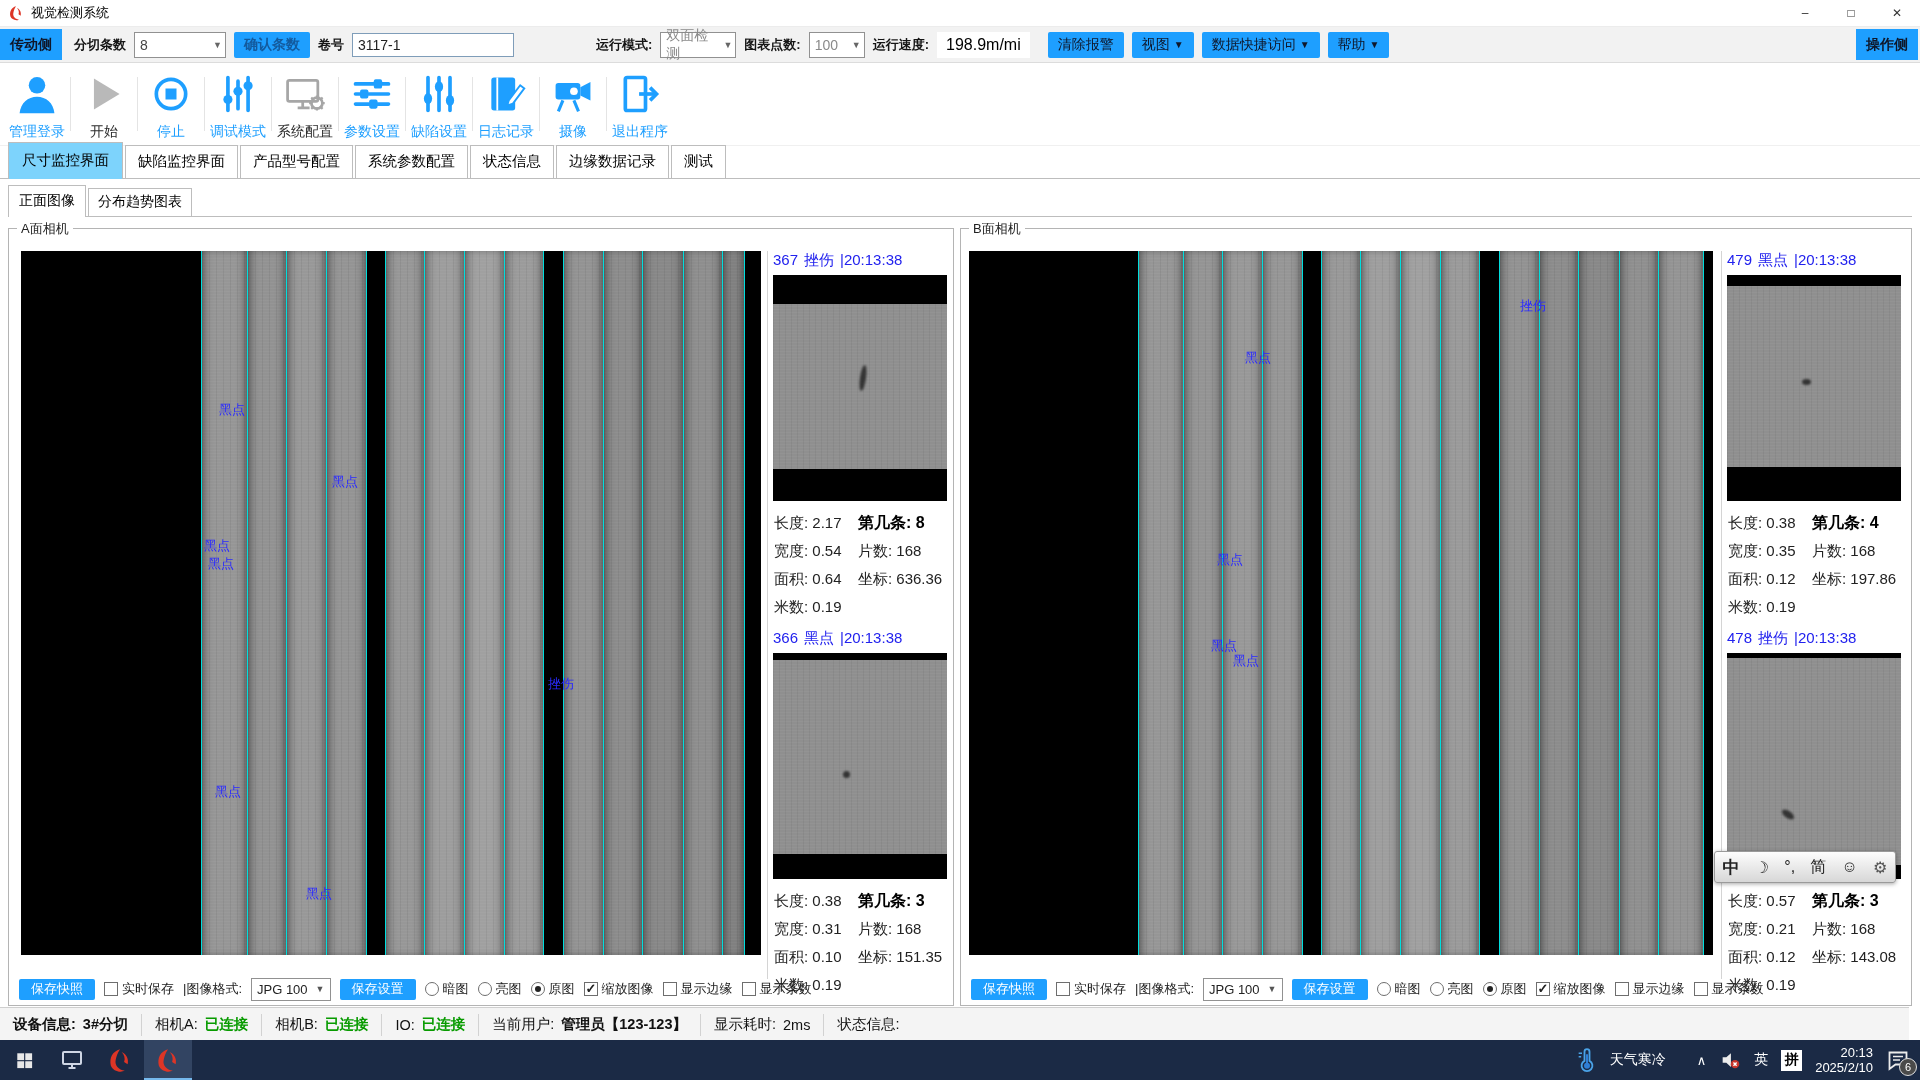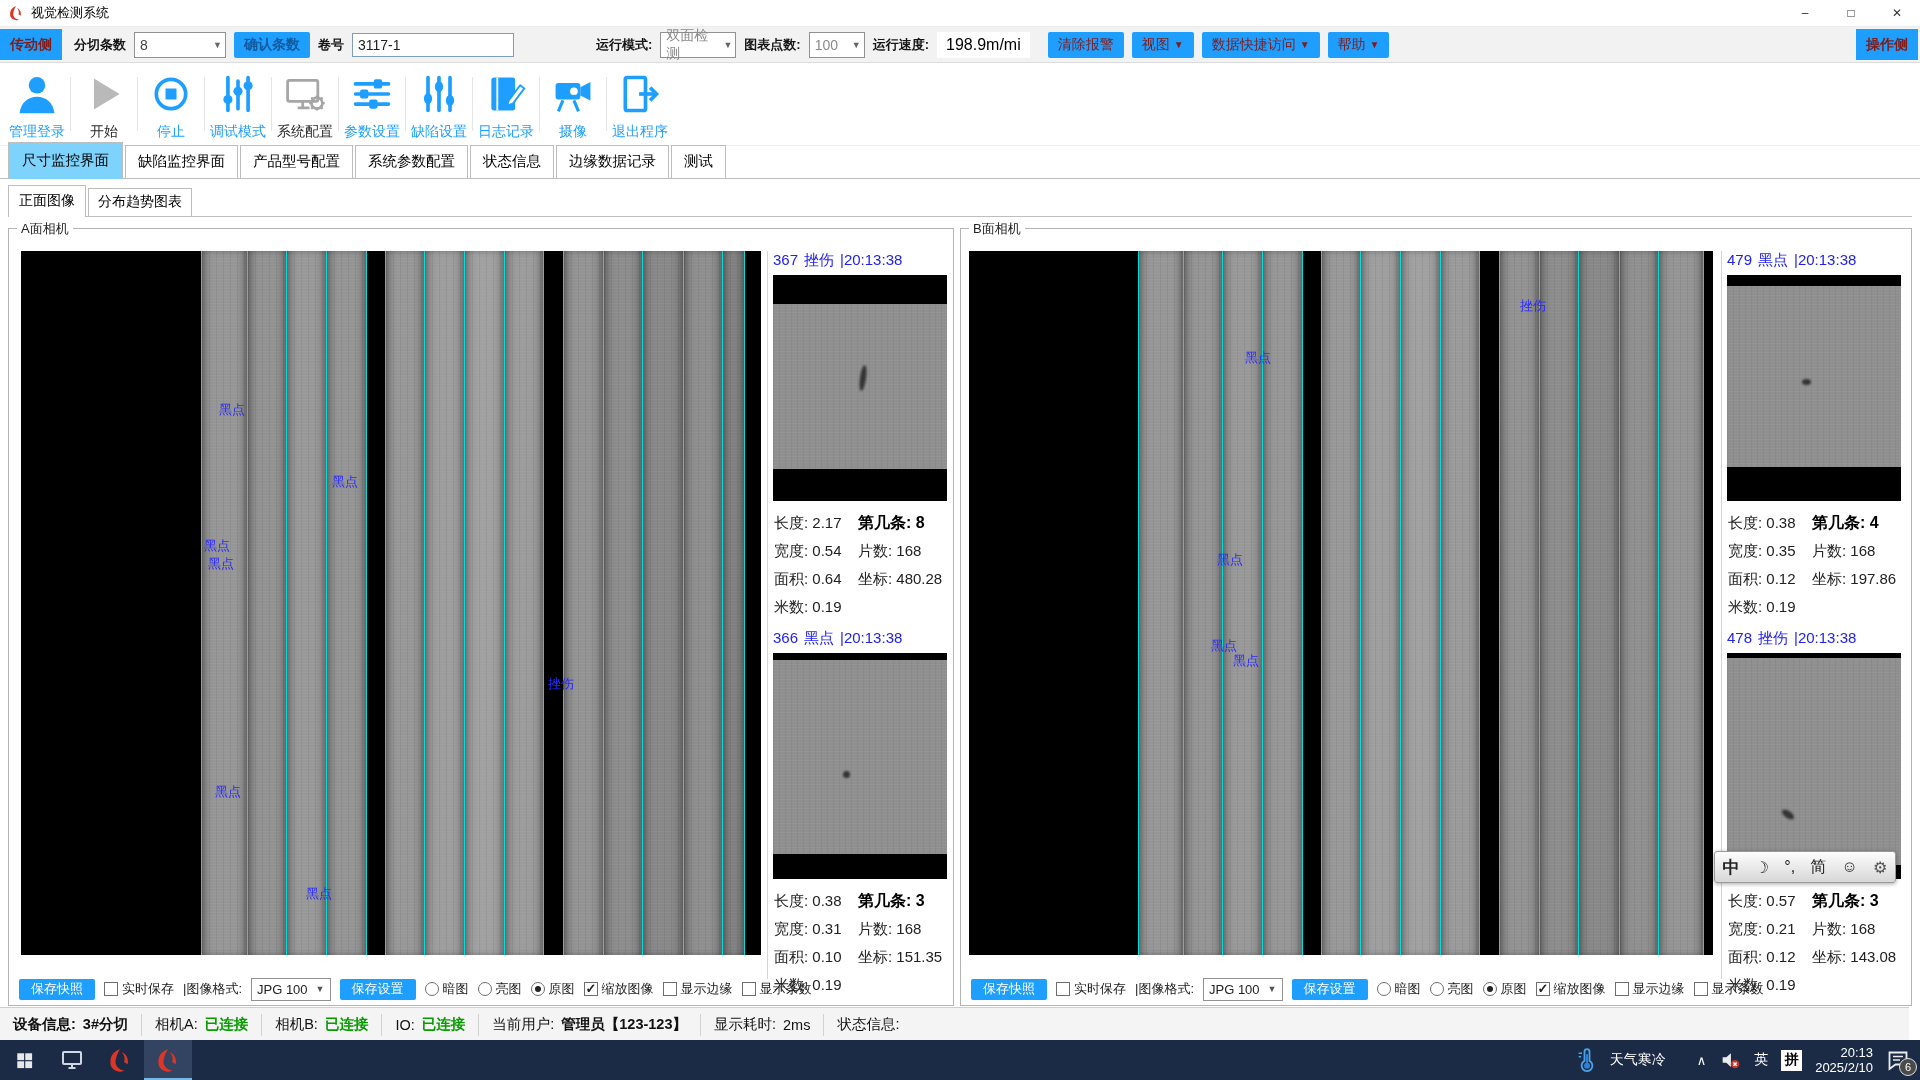--- a/index.html
+++ b/index.html
@@ -7,21 +7,21 @@
        font-family:"Liberation Sans","DejaVu Sans",sans-serif;color:#111;-webkit-font-smoothing:antialiased}
   
   .titlebar{position:absolute;top:0;left:0;right:0;height:26px;background:#fff;border-bottom:1px solid #ececec;
             display:flex;align-items:center;padding-left:8px;gap:7px}
   .apptitle{font-size:13px;color:#000}
   .winbtns{position:absolute;right:0;top:0;height:26px;display:flex}
   .winbtn{width:46px;height:26px;display:flex;align-items:center;justify-content:center;font-size:12px;color:#333}
   
   .toolbar{position:absolute;top:27px;left:0;right:0;height:35px;background:#f2f2f2;border-bottom:1px solid #dcdcdc;
            display:flex;align-items:center;gap:8px;padding-right:2px}
-  .tbtn{background:#1e9fff;color:#7f1d1d;border:none;font-size:14px;height:26px;padding:0 10px;border-radius:2px;
+  .tbtn{background:#1e9fff;color:#0f172a;border:none;font-size:14px;height:26px;padding:0 10px;border-radius:2px;
         font-family:inherit;display:flex;align-items:center;gap:4px;white-space:nowrap}
   .tbtn.side{height:31px;font-weight:bold;border-radius:0;padding:0 10px}
   .tbtn.confirm{color:#135a9e;font-weight:bold}
   .tlabel{font-size:13px;font-weight:bold;color:#151515;white-space:nowrap}
   .combo{background:#fff;border:1px solid #919191;height:24px;display:flex;align-items:center;
          font-size:14px;color:#8a8a8a;padding:0 3px 0 5px}
   .combo .arr{margin-left:auto;color:#666;font-size:9px;padding-left:4px}
   .tinput{height:22px;width:150px;border:1px solid #7f9db9;font-size:14px;padding:0 5px;font-family:inherit;color:#222}
   .speed{background:#fff;height:26px;display:flex;align-items:center;padding:0 9px;font-size:16px;color:#000}
   .mar{font-size:10px}
@@ -319,21 +319,21 @@
           <div class="cdet">
             <div class="cleft">
               <div class="crow">长度: 2.17</div>
               <div class="crow">宽度: 0.54</div>
               <div class="crow">面积: 0.64</div>
               <div class="crow">米数: 0.19</div>
             </div>
             <div class="cright">
               <div class="crow big">第几条: 8</div>
               <div class="crow">片数: 168</div>
-              <div class="crow">坐标: 480.28</div>
+              <div class="crow">坐标: 636.36</div>
             </div>
           </div>
         </div>
         <div class="card" style="top: 378px;">
           <div class="chead">
             <span>366</span>
             <span>黑点</span>
             <span>|20:13:38</span>
           </div>
           <div class="cthumb">

